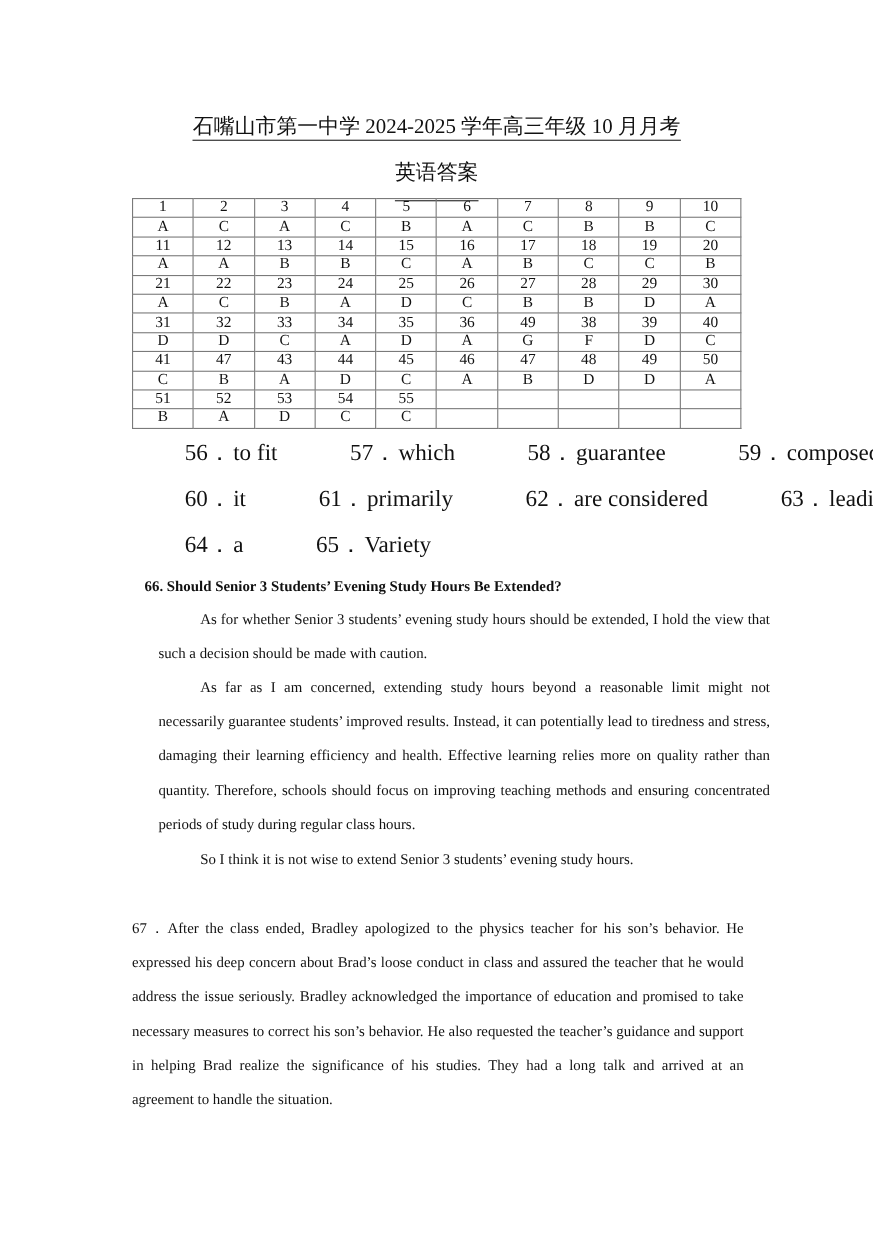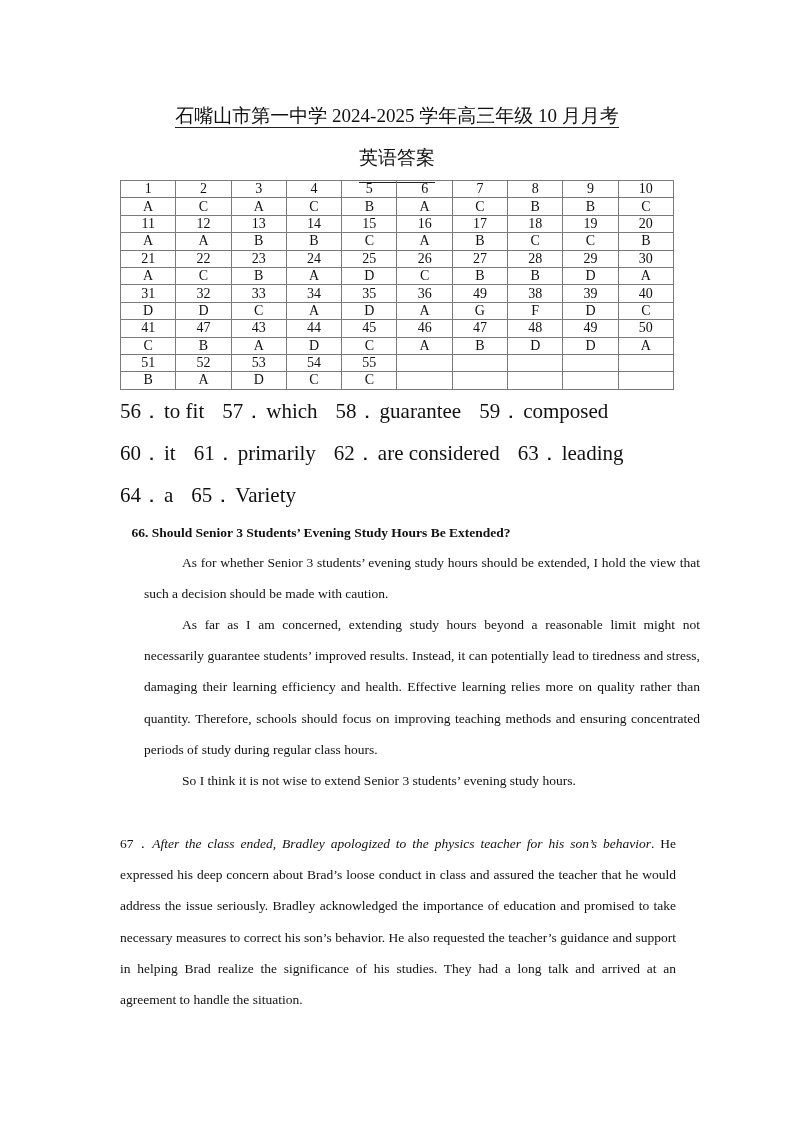--- a/index.html
+++ b/index.html
@@ -23,31 +23,31 @@
   }
   table.answers td {
     border: 1px solid #7a7a7a; height: 16.4px; padding: 0;
     text-align: center; font-size: 14px; line-height: 16px;
   }
   .fill {
     position: absolute; left: 120px; font-size: 21px; line-height: 26px;
     white-space: nowrap;
   }
   .fill .item { margin-right: 18px; }
-  .fill .num { margin-right: 2px; }
+  .fill .num { margin-right: 2px; margin-left: 48px; }
   .essay-title {
     position: absolute; left: 0; width: 642px; top: 524px; text-align: center;
     font-weight: bold; font-size: 13.5px; line-height: 18px;
   }
   .para {
     position: absolute; left: 120px; width: 556px;
     font-size: 13.5px; line-height: 31.2px; text-align: justify;
   }
   .indent { text-indent: 38px; margin-left: 24px; }
-  .italic { font-style: italic; }
+  .italic { }
 </style>
 </head>
 <body>
 
 <div class="title">
   <span>石嘴山市第一中学 2024-2025 学年高三年级 10 月月考</span>
 </div>
 <div class="subtitle">
   <span>英语答案</span>
 </div>

